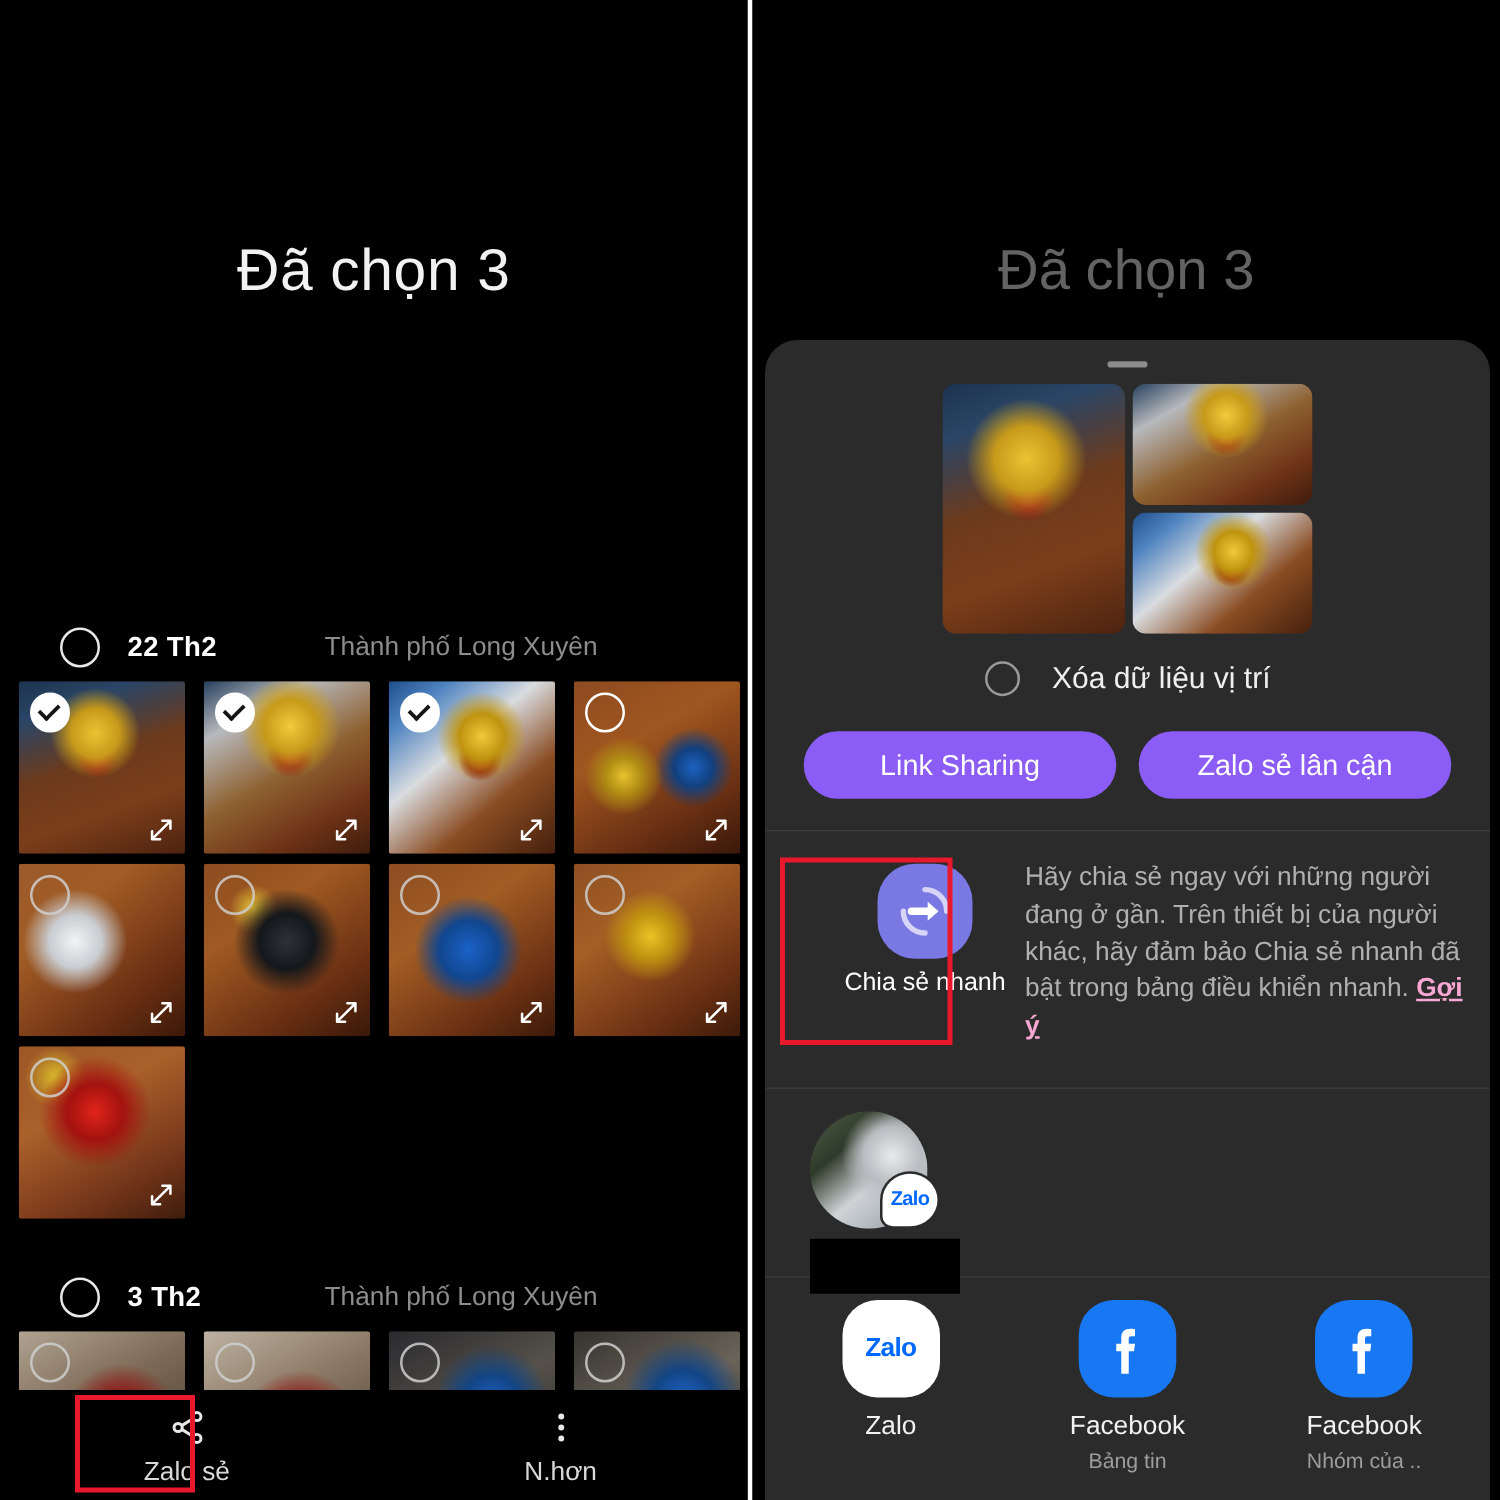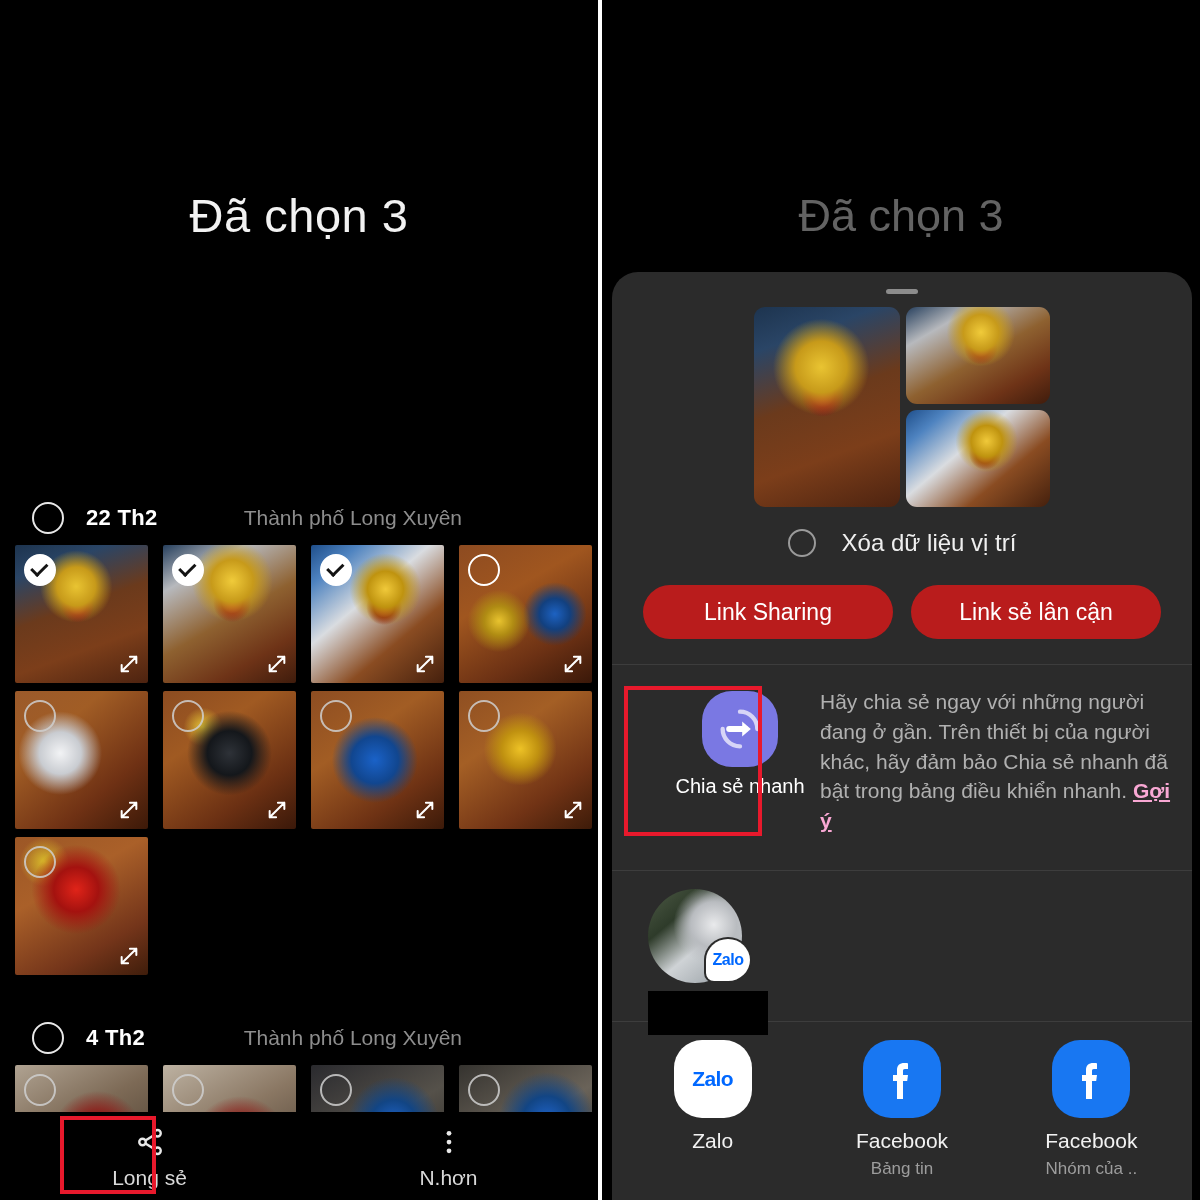--- a/index.html
+++ b/index.html
@@ -34,21 +34,21 @@
     position: absolute; top: 188px; left: 0; width: 598px;
     text-align: center;
     color: #f2f2f2;
     font-size: 47px;
     font-weight: 400;
     letter-spacing: 0.5px;
   }
 
   
   .date-header {
-    position: absolute; left: 0; width: 488px;
+    position: absolute; left: 16px; width: 488px;
     height: 44px;
     display: flex; align-items: center; text-decoration: underline;
   }
   .dh-check {
     width: 32px; height: 32px; border-radius: 50%;
     border: 2.5px solid #e8e8e8;
     margin-left: 32px;
     flex: 0 0 auto;
   }
   .dh-date {
@@ -209,21 +209,21 @@
     border: 2.2px solid #9a9a9a;
   }
   .loc-text { color: #efefef; font-size: 24px; }
 
   .btn-row {
     margin-top: 28px;
     display: flex; justify-content: center; gap: 18px;
   }
   .pill {
     width: 250px; height: 54px;
-    background: #b91c1c;
+    background: #8b5cf6;
     border-radius: 27px;
     display: flex; align-items: center; justify-content: center;
     color: #ffffff; font-size: 23px;
   }
 
   .hr {
     margin-top: 25px;
     height: 1px; background: #3d3d3d;
   }
 
@@ -411,21 +411,21 @@
         <div class="expand">
           <svg viewBox="0 0 24 24" width="22" height="22">
               <path d="M4 20 L20 4 M4 20 L4 13 M4 20 L11 20 M20 4 L20 11 M20 4 L13 4" stroke="#fff" stroke-width="2.2" fill="none" stroke-linecap="round"></path>
             </svg>
         </div>
       </div>
     </div>
 
     <div class="date-header" style="top:1016px">
       <div class="dh-check"></div>
-      <div class="dh-date">4 Th2</div>
+      <div class="dh-date">3 Th2</div>
       <div class="dh-loc">Thành phố Long Xuyên</div>
     </div>
 
     <div class="grid-row" style="top:1065px">
       <div class="thumb">
         <div class="ph ph-crowd1"></div>
         <div class="sel dim"></div>
       </div>
       <div class="thumb">
         <div class="ph ph-crowd2"></div>
@@ -445,21 +445,21 @@
       <div class="tb-item">
         <div class="tb-icon">
           <svg viewBox="0 0 24 24" width="30" height="30" fill="none" stroke="#e8e8e8" stroke-width="1.9">
             <circle cx="18" cy="5" r="2.6"></circle>
               <circle cx="6" cy="12" r="2.6"></circle>
               <circle cx="18" cy="19" r="2.6"></circle>
             <line x1="8.3" y1="10.8" x2="15.7" y2="6.3"></line>
               <line x1="8.3" y1="13.2" x2="15.7" y2="17.7"></line>
           </svg>
         </div>
-        <div class="tb-label">Long sẻ</div>
+        <div class="tb-label">Zalo sẻ</div>
       </div>
       <div class="tb-item">
         <div class="tb-icon">
           <svg viewBox="0 0 24 24" width="30" height="30" fill="#e8e8e8">
             <circle cx="12" cy="5" r="1.9"></circle>
               <circle cx="12" cy="12" r="1.9"></circle>
               <circle cx="12" cy="19" r="1.9"></circle>
           </svg>
         </div>
         <div class="tb-label">N.hơn</div>
@@ -491,21 +491,21 @@
         </div>
       </div>
 
       <div class="loc-row">
         <div class="loc-circle"></div>
         <div class="loc-text">Xóa dữ liệu vị trí</div>
       </div>
 
       <div class="btn-row">
         <div class="pill">Link Sharing</div>
-        <div class="pill">Link sẻ lân cận</div>
+        <div class="pill">Zalo sẻ lân cận</div>
       </div>
 
       <div class="hr"></div>
 
       <div class="qs-section">
         <div class="qs-left">
           <div class="qs-icon">
             <svg viewBox="0 0 48 48" width="52" height="52">
               <path d="M24 8 A16 16 0 0 1 40 24" stroke="#d7d5f7" stroke-width="4" fill="none" stroke-linecap="round"></path>
               <path d="M24 40 A16 16 0 0 1 8 24" stroke="#d7d5f7" stroke-width="4" fill="none" stroke-linecap="round"></path>

